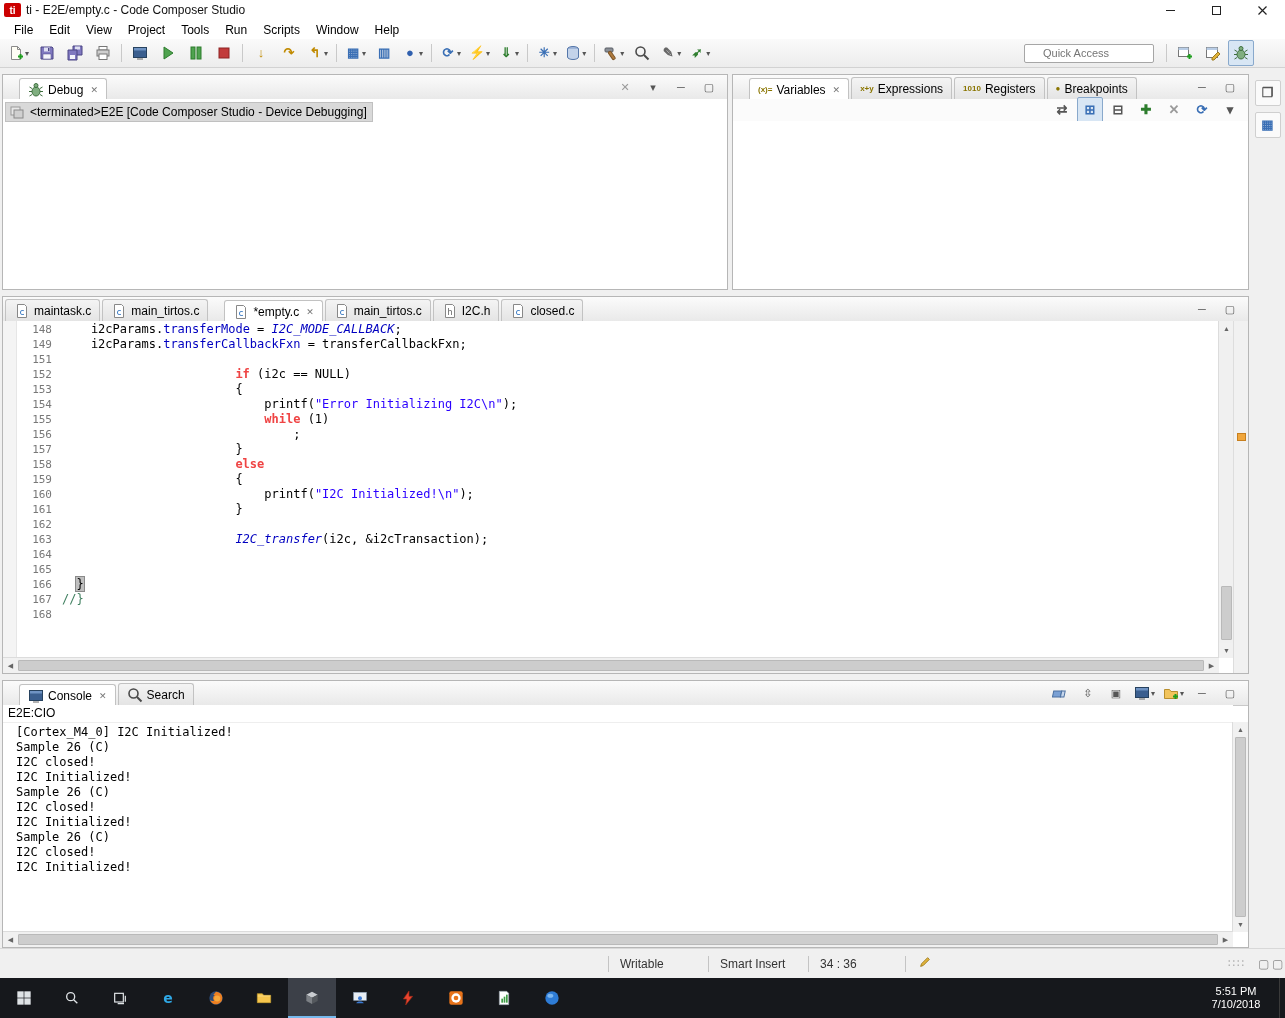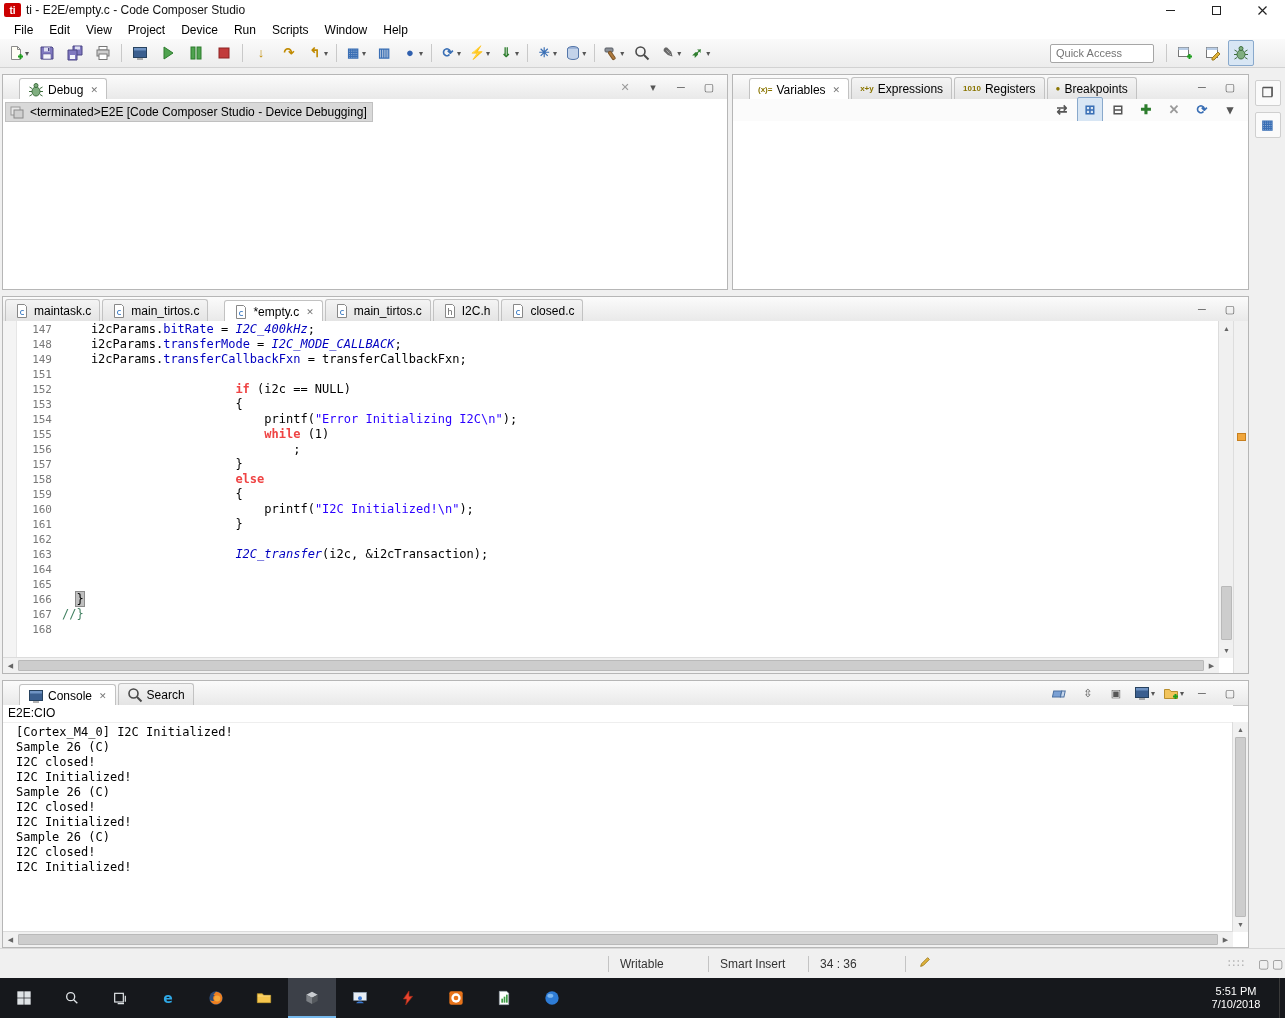--- a/index.html
+++ b/index.html
@@ -29,21 +29,21 @@
   #toolbar-left{display:flex;align-items:center;}
   .tbtn{height:22px;min-width:20px;padding:1px 2px;margin:0 1px;display:inline-flex;align-items:center;
         justify-content:center;border:1px solid transparent;border-radius:2px;}
   .tbtn.ton{background:#d8e6f4;border-color:#89a9cc;}
   .tsep{width:1px;height:18px;background:#c9c9c9;margin:0 4px;display:inline-block;}
   .ic{width:16px;height:16px;display:inline-flex;align-items:center;justify-content:center;overflow:hidden;}
   .ic.gly{font-size:13px;line-height:16px;font-weight:bold;}
   .dd{font-size:8px;color:#555;margin-left:1px;}
   .tspacer{flex:1;}
   .qa{width:92px;height:17px;font-size:11px;font-family:"Liberation Sans",sans-serif;
-      border:1px solid #a6a6a6;border-radius:2px;padding:0 5px;margin-right:8px;color:#333;}
+      border:1px solid #a6a6a6;border-radius:2px;padding:0 18px;margin-right:8px;color:#333;}
   #perspectives{display:flex;align-items:center;margin-right:26px;}
 
   
   .view{position:absolute;background:#fff;border:1px solid #b6b6b6;box-sizing:border-box;}
   .vheader{position:absolute;left:0;right:0;top:0;height:24px;
            background:linear-gradient(#fbfbfb,#e9e9e9);border-bottom:1px solid #c9c9c9;
            display:flex;align-items:flex-end;}
   .vtab{display:inline-flex;align-items:center;gap:4px;height:21px;padding:0 8px;margin-left:2px;
         border:1px solid #c2c2c2;border-bottom:none;border-radius:3px 3px 0 0;
         background:linear-gradient(#f4f4f4,#e4e4e4);font-size:12px;white-space:nowrap;}
@@ -144,21 +144,21 @@
           </svg>
       </span>
     </div>
   </div>
 
   <div id="menubar">
       <span class="mitem">File</span>
       <span class="mitem">Edit</span>
       <span class="mitem">View</span>
       <span class="mitem">Project</span>
-      <span class="mitem">Device</span>
+      <span class="mitem">Tools</span>
       <span class="mitem">Run</span>
       <span class="mitem">Scripts</span>
       <span class="mitem">Window</span>
       <span class="mitem">Help</span>
     </div>
 
   <div id="toolbar">
     <div id="toolbar-left">
         <span class="tbtn">
           <span class="ic">
@@ -512,21 +512,20 @@
             <span class="ic gly" style="color: rgb(85, 85, 85);">─</span>
           </span>
           <span class="tbtn">
             <span class="ic gly" style="color: rgb(85, 85, 85);">▢</span>
           </span>
         </div>
     </div>
     <div id="editor-body">
       <div class="bp-ruler"></div>
       <div id="code-lines">
-          <div class="crow"><span class="ln">147</span><span><span class="tk-p">    i2cParams.</span><span class="tk-f">bitRate</span><span class="tk-p"> = </span><span class="tk-m">I2C_400kHz</span><span class="tk-p">;</span></span></div>
           <div class="crow"><span class="ln">148</span><span><span class="tk-p">    i2cParams.</span><span class="tk-f">transferMode</span><span class="tk-p"> = </span><span class="tk-m">I2C_MODE_CALLBACK</span><span class="tk-p">;</span></span></div>
           <div class="crow"><span class="ln">149</span><span><span class="tk-p">    i2cParams.</span><span class="tk-f">transferCallbackFxn</span><span class="tk-p"> = transferCallbackFxn;</span></span></div>
           <div class="crow"><span class="ln">151</span><span></span></div>
           <div class="crow"><span class="ln">152</span><span><span class="tk-p">                        </span><span class="tk-k">if</span><span class="tk-p"> (i2c == NULL)</span></span></div>
           <div class="crow"><span class="ln">153</span><span><span class="tk-p">                        {</span></span></div>
           <div class="crow"><span class="ln">154</span><span><span class="tk-p">                            printf(</span><span class="tk-s">"Error Initializing I2C\n"</span><span class="tk-p">);</span></span></div>
           <div class="crow"><span class="ln">155</span><span><span class="tk-p">                            </span><span class="tk-k">while</span><span class="tk-p"> (1)</span></span></div>
           <div class="crow"><span class="ln">156</span><span><span class="tk-p">                                ;</span></span></div>
           <div class="crow"><span class="ln">157</span><span><span class="tk-p">                        }</span></span></div>
           <div class="crow"><span class="ln">158</span><span><span class="tk-p">                        </span><span class="tk-k">else</span></span></div>

